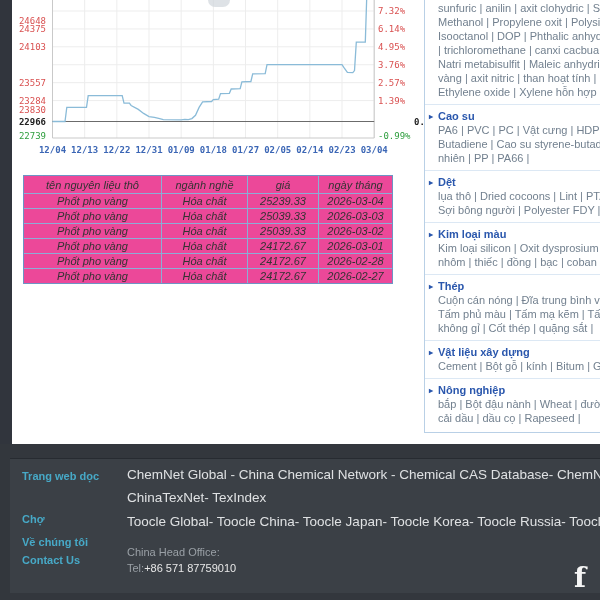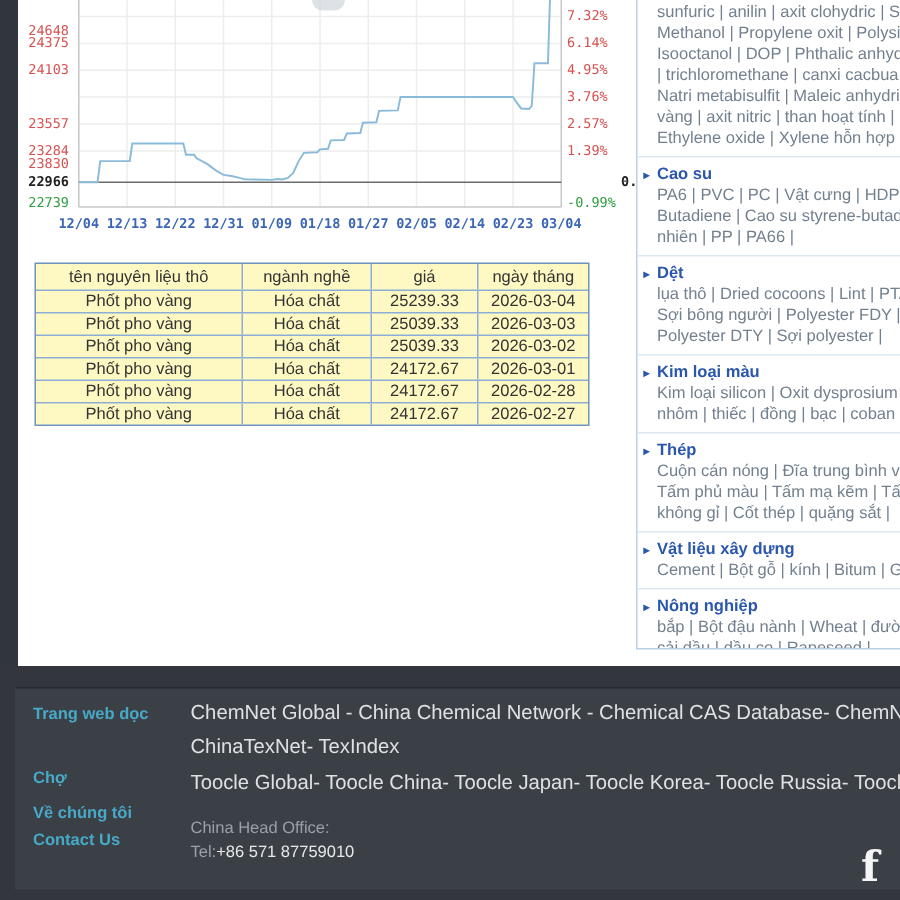--- a/index.html
+++ b/index.html
@@ -12,21 +12,21 @@
   #chart-svg{position:absolute;left:0;top:0;}
   .ylab{position:absolute;font-family:"DejaVu Sans Mono",monospace;font-size:9px;line-height:10px;}
   .ylab.left{left:0;width:34px;text-align:right;}
   .ylab.right{left:366px;width:46px;text-align:left;}
   .xlab{position:absolute;top:145px;width:34px;text-align:center;
         font-family:"DejaVu Sans Mono",monospace;font-size:9px;font-weight:bold;color:#3b66b5;}
   .watermark{position:absolute;left:196px;top:0;width:22px;height:7px;background:#ccd2d8;
              opacity:.65;border-radius:0 0 9px 9px;}
 
   
-  #price-table{position:absolute;left:23px;top:175px;border:1px solid #6d94c4;background:#fef9c3;}
+  #price-table{position:absolute;left:23px;top:175px;border:1px solid #6d94c4;background:#ec4899;font-style:italic;}
   .trow{display:grid;grid-template-columns:138px 86px 71px 73px;height:14px;border-top:1px solid #8badd6;}
   .trow.thead{height:17px;border-top:none;}
   .tcell{border-right:1px solid #8badd6;display:flex;align-items:center;justify-content:center;
          font-size:11px;color:#333;white-space:nowrap;overflow:hidden;}
   .tcell:last-child{border-right:none;}
 
   
   #sidebar{position:absolute;left:424px;top:0;width:176px;height:431px;background:#fff;
            border-left:1px solid #b9d0e6;border-bottom:1px solid #b9d0e6;overflow:hidden;padding-top:1px;}
   .sline{padding-left:13px;font-size:11px;line-height:14px;color:#72808f;white-space:nowrap;overflow:hidden;}
@@ -162,21 +162,20 @@
       <div class="sline">Ethylene oxide | Xylene hỗn hợp |</div>
       <div class="sdivider"></div>
       <div class="stitle"><span class="arr">▸</span>Cao su</div>
       <div class="sline">PA6 | PVC | PC | Vật cưng | HDPE | L</div>
       <div class="sline">Butadiene | Cao su styrene-butadiene | L</div>
       <div class="sline">nhiên | PP | PA66 |</div>
       <div class="sdivider"></div>
       <div class="stitle"><span class="arr">▸</span>Dệt</div>
       <div class="sline">lụa thô | Dried cocoons | Lint | PTA | bô</div>
       <div class="sline">Sợi bông người | Polyester FDY | Polyes</div>
-      <div class="sline">Polyester DTY | Sợi polyester |</div>
       <div class="sdivider"></div>
       <div class="stitle"><span class="arr">▸</span>Kim loại màu</div>
       <div class="sline">Kim loại silicon | Oxit dysprosium | chì |</div>
       <div class="sline">nhôm | thiếc | đồng | bạc | coban |</div>
       <div class="sdivider"></div>
       <div class="stitle"><span class="arr">▸</span>Thép</div>
       <div class="sline">Cuộn cán nóng | Đĩa trung bình và nặng</div>
       <div class="sline">Tấm phủ màu | Tấm mạ kẽm | Tấm cán</div>
       <div class="sline">không gỉ | Cốt thép | quặng sắt |</div>
       <div class="sdivider"></div>

